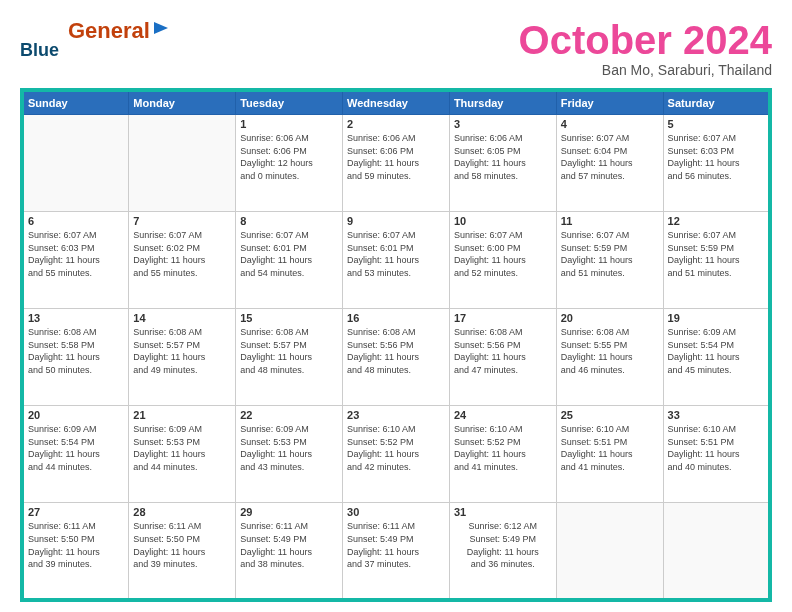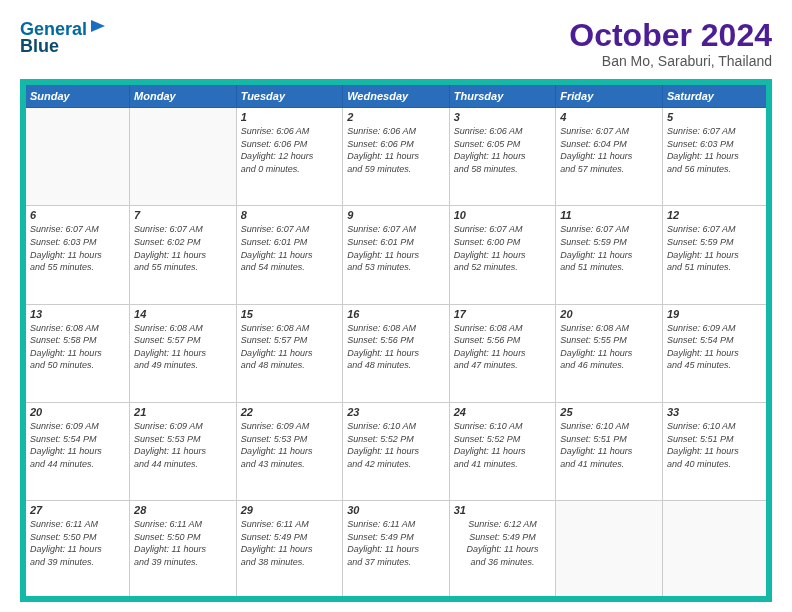--- a/index.html
+++ b/index.html
@@ -32,36 +32,35 @@
     .logo-icon {
       width: 18px;
       height: 22px;
       margin-left: 2px;
       margin-right: 4px;
     }
     .title-block {
       text-align: right;
     }
     .month-title {
-      font-size: 32px;
+      font-size: 40px;
       font-weight: bold;
-      color: #4c1d95;
+      color: #ec4899;
       line-height: 1.1;
     }
     .location {
       font-size: 14px;
       color: #555;
     }
     .calendar {
       flex: 1;
-      border: 6px solid #14b8a6;
+      border: 4px solid #14b8a6;
       border-collapse: collapse;
       width: 100%;
       table-layout: fixed;
-      font-style: italic;
     }
     .calendar th {
       background-color: #2a6ebb;
       color: #fff;
       font-size: 11px;
       font-weight: bold;
       padding: 5px 4px;
       text-align: left;
       border: 1px solid #2060aa;
     }
@@ -90,21 +89,21 @@
     }
   </style>
 </head>
 <body>
 
 <div class="page">
   <div class="header">
     <div class="logo">
       <div style="display:flex;flex-direction:column;align-items:flex-start;">
         <div style="display:flex;align-items:center;">
-          <span class="logo-general" style="font-size:18px;font-weight:bold;color:#0369a1;">General</span>
+          <span class="logo-general" style="font-size:22px;font-weight:bold;color:#c2410c;margin-left:48px;">General</span>
           <svg class="logo-icon" viewBox="0 0 18 22" width="18" height="22">
             <polygon points="2,2 16,8 2,14" fill="#1a6fc4"></polygon>
           </svg>
         </div>
         <span class="logo-blue" style="font-size:18px;font-weight:bold;color:#0c4a6e;margin-top:-4px;margin-left:0px;">Blue</span>
       </div>
     </div>
     <div class="title-block">
       <div class="month-title">October 2024</div>
       <div class="location">Ban Mo, Saraburi, Thailand</div>

